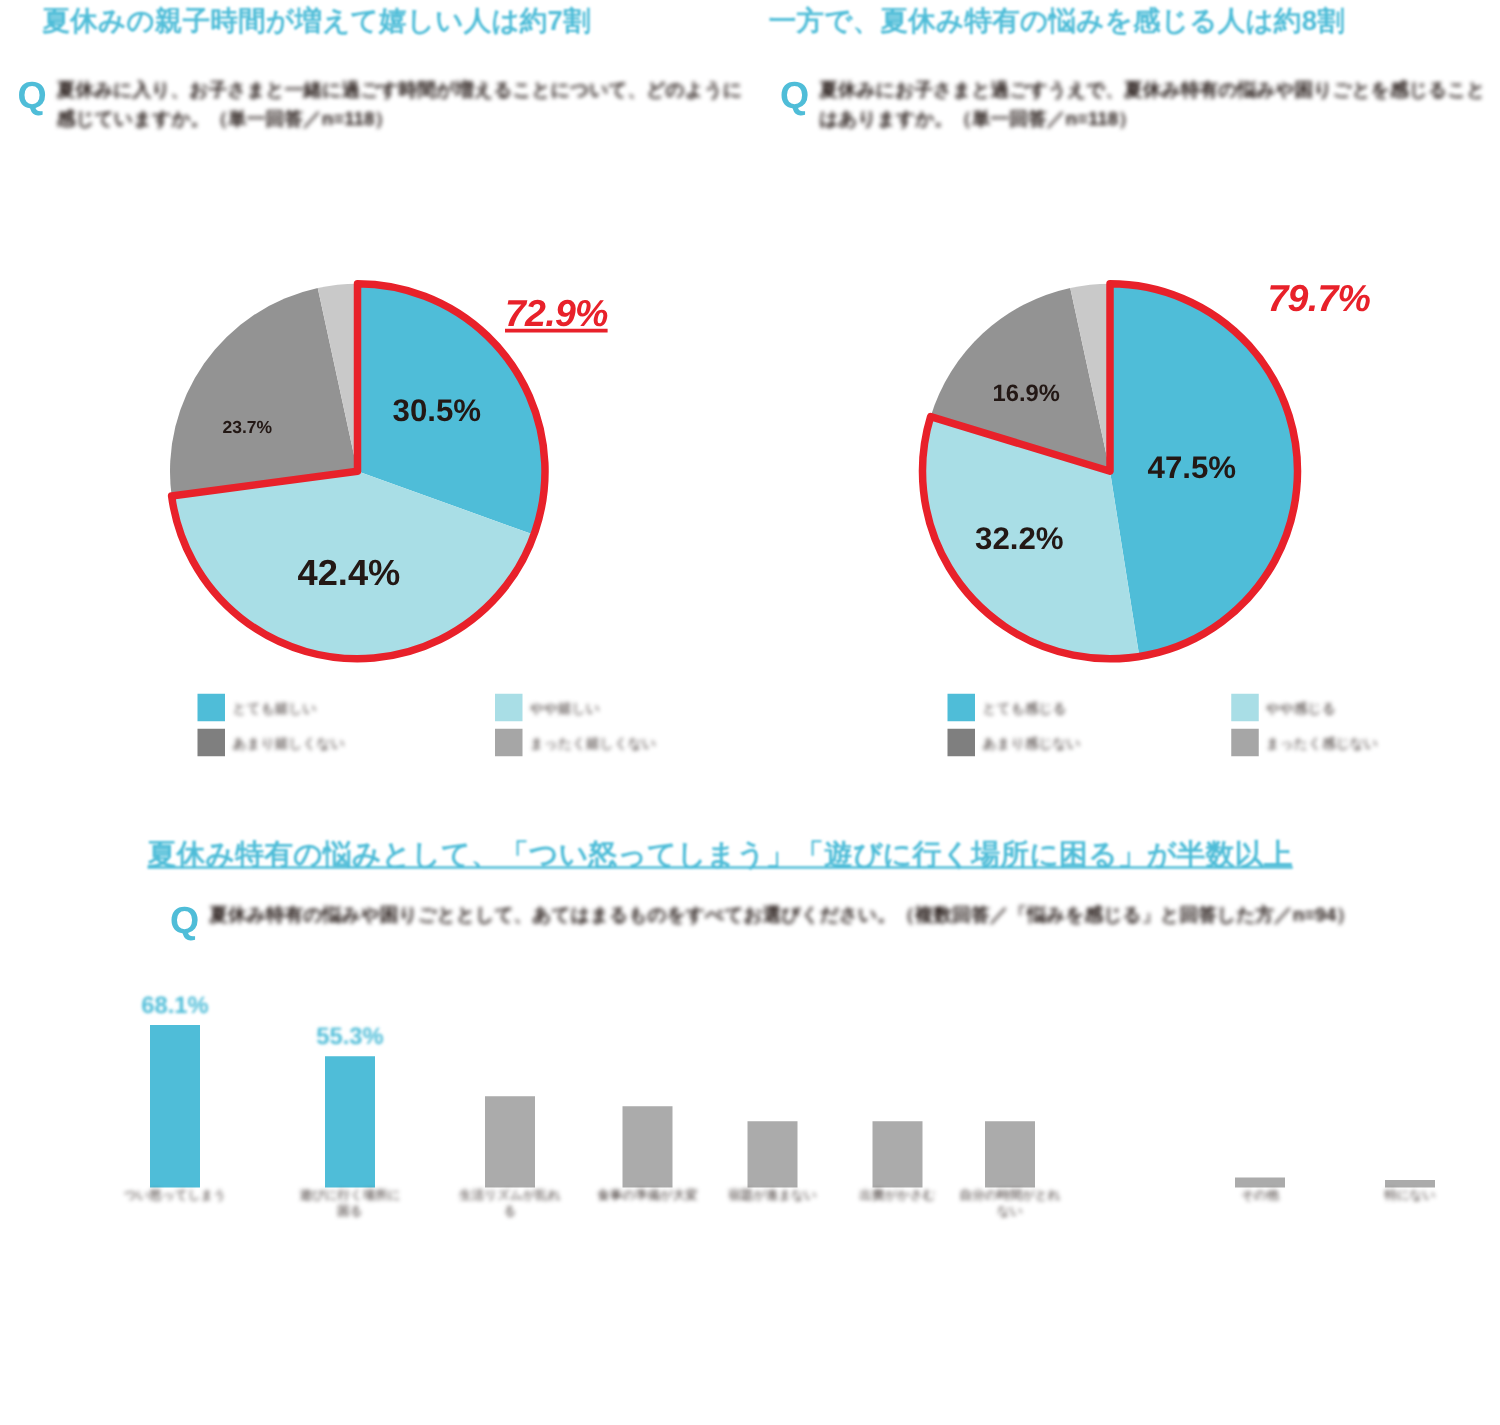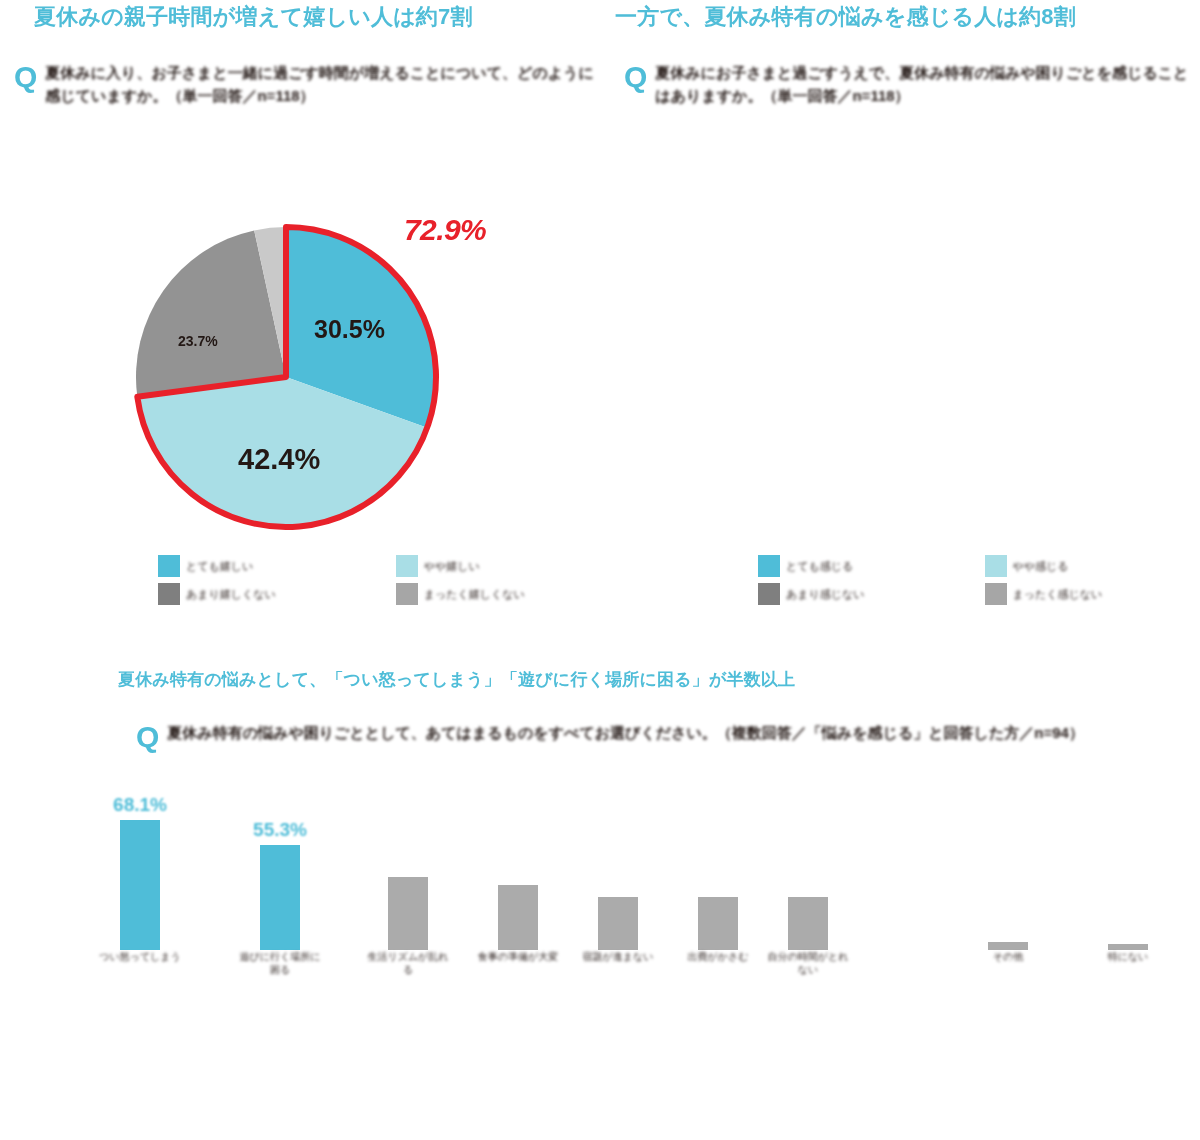--- a/index.html
+++ b/index.html
@@ -11,21 +11,21 @@
   .page{position:relative;width:1099px;height:1140px;padding-left:32px;}
 
   
   .sec-head{
     position:absolute;font-weight:bold;color:#4FBDD8;
     letter-spacing:.01em;white-space:nowrap;
     filter:blur(0.7px);
   }
   #head-left{left:34px;top:2px;font-size:22px;}
   #head-right{left:615px;top:2px;font-size:22px;}
-  #head-bottom{left:118px;top:668px;font-size:17px;}
+  #head-bottom{left:118px;top:668px;font-size:23px;text-decoration:underline;}
 
   
   .qblock{position:absolute;display:flex;align-items:flex-start;}
   .qmark{
     color:#4FBDD8;font-weight:bold;font-size:30px;line-height:1;
     margin-right:8px;flex:0 0 auto;filter:blur(0.5px);
   }
   .qtext{
     font-size:15px;line-height:1.5;color:#231815;font-weight:600;
     filter:blur(1.6px);
@@ -90,21 +90,21 @@
       <svg width="340" height="340" viewBox="0 0 340 340">
         <g id="pie-left-slices">
             <path d="M 170 172 L 170 22 A 150 150 0 0 1 311.1321153431338 222.81068803679366 Z" fill="#4FBDD8"></path>
             <path d="M 170 172 L 311.1321153431338 222.81068803679366 A 150 150 0 0 1 21.303855339574056 191.73465386384257 Z" fill="#A9DEE6"></path>
             <path d="M 170 172 L 21.303855339574056 191.73465386384257 A 150 150 0 0 1 138.19893351169165 25.409781464771015 Z" fill="#939393"></path>
             <path d="M 170 172 L 138.19893351169165 25.409781464771015 A 150 150 0 0 1 169.99999999999983 22 Z" fill="#C9C9C9"></path>
             <path d="M 170 172 L 170 22 A 150 150 0 1 1 21.303855339574056 191.73465386384257 Z" fill="none" stroke="#E8212A" stroke-width="6" stroke-linejoin="round"></path>
           </g>
       </svg>
     </div>
-    <div class="pie-badge" id="pie-left-badge" style="left:288px;top:8px;">72.9%</div>
+    <div class="pie-badge" id="pie-left-badge" style="left:288px;top:30px;text-decoration:underline;">72.9%</div>
     <div class="slice-lbl" id="pl-lbl-0" style="left:198px;top:110px;font-size:25px;text-align:center;">30.5%</div>
     <div class="slice-lbl" id="pl-lbl-1" style="left:122px;top:238px;font-size:29px;">42.4%</div>
     <div class="slice-lbl" id="pl-lbl-2" style="left:62px;top:128px;font-size:14px;">23.7%</div>
   </div>
 
   <div class="legend" id="legend-left" style="left:158px;top:555px;">
     <div class="lg-item">
       <span class="lg-sw" style="background:#4FBDD8"></span>
       <span class="lg-tx">とても嬉しい</span>
     </div>
@@ -122,20 +122,37 @@
     </div>
   </div>
 
   <div class="sec-head" id="head-right">一方で、夏休み特有の悩みを感じる人は約8割</div>
 
   <div class="qblock" id="q-right">
     <span class="qmark">Q</span>
     <span class="qtext">夏休みにお子さまと過ごすうえで、夏休み特有の悩みや困りごとを感じることはありますか。（単一回答／n=118）</span>
   </div>
 
+  <div class="pie-wrap" id="pie-right-wrap" style="left:718px;top:205px;">
+    <div class="pie">
+      <svg width="340" height="340" viewBox="0 0 340 340">
+        <g id="pie-right-slices">
+            <path d="M 170 172 L 170 22 A 150 150 0 0 1 193.46516975603464 320.15325108927067 Z" fill="#4FBDD8"></path>
+            <path d="M 170 172 L 193.46516975603464 320.15325108927067 A 150 150 0 0 1 26.49319226617544 128.3445749757592 Z" fill="#A9DEE6"></path>
+            <path d="M 170 172 L 26.49319226617544 128.3445749757592 A 150 150 0 0 1 138.19893351169176 25.409781464770987 Z" fill="#939393"></path>
+            <path d="M 170 172 L 138.19893351169176 25.409781464770987 A 150 150 0 0 1 169.99999999999997 22 Z" fill="#C9C9C9"></path>
+            <path d="M 170 172 L 170 22 A 150 150 0 1 1 26.49319226617544 128.3445749757592 Z" fill="none" stroke="#E8212A" stroke-width="6" stroke-linejoin="round"></path>
+          </g>
+      </svg>
+    </div>
+    <div class="pie-badge" id="pie-right-badge" style="left:296px;top:18px;">79.7%</div>
+    <div class="slice-lbl" id="pr-lbl-0" style="left:200px;top:155px;font-size:25px;">47.5%</div>
+    <div class="slice-lbl" id="pr-lbl-1" style="left:62px;top:212px;font-size:25px;">32.2%</div>
+    <div class="slice-lbl" id="pr-lbl-2" style="left:76px;top:100px;font-size:19px;">16.9%</div>
+  </div>
 
   <div class="legend" id="legend-right" style="left:758px;top:555px;">
     <div class="lg-item">
       <span class="lg-sw" style="background:#4FBDD8"></span>
       <span class="lg-tx">とても感じる</span>
     </div>
     <div class="lg-item">
       <span class="lg-sw" style="background:#A9DEE6"></span>
       <span class="lg-tx">やや感じる</span>
     </div>

